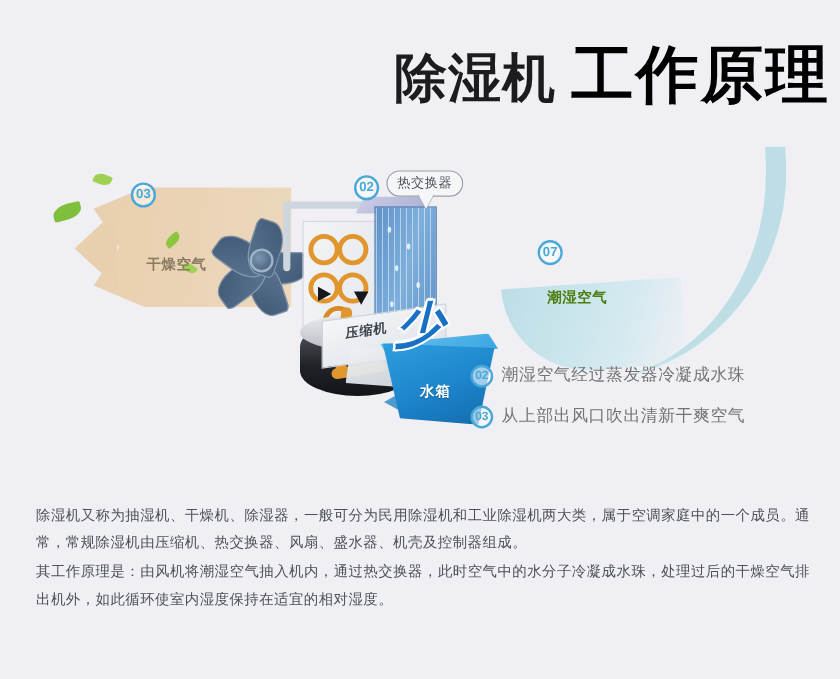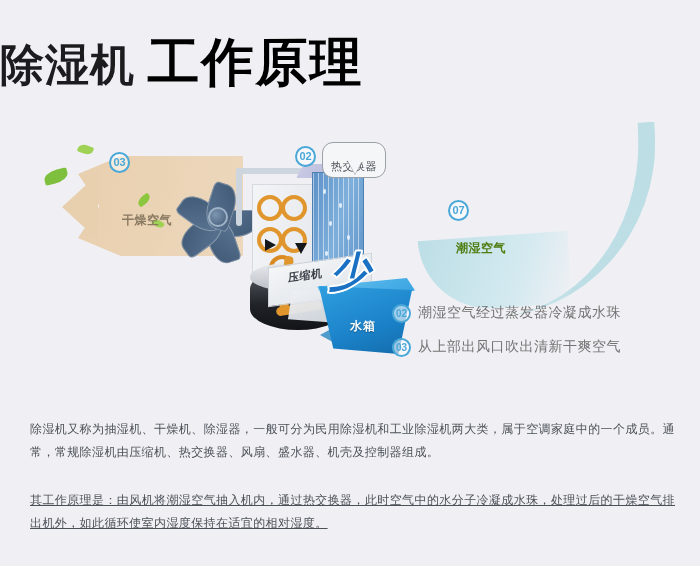--- a/index.html
+++ b/index.html
@@ -14,21 +14,21 @@
     background: #f0f0f4;
     font-family: "Liberation Sans", "DejaVu Sans", sans-serif;
     position: relative;
   }
 
   
   #title-block {
     position: absolute;
     left: 0; top: 28px;
     width: 692px;
-    text-align: left;
+    text-align: right;
     white-space: nowrap;
   }
   #title-part-1 {
     font-size: 44px;
     font-weight: bold;
     color: #1c1c1e;
     letter-spacing: 1px;
     vertical-align: baseline;
   }
   #title-part-2 {
@@ -306,21 +306,21 @@
     letter-spacing: .5px;
   }
   #label-dry-air   { left: 122px; top: 84px;  color:#8a7a62; }
   #label-humid-air { left: 456px; top: 112px; color:#4d7c0f; }
   #label-compressor{ left: 288px; top: 140px; color:#3b4048; font-size:11px; transform: skewY(-8deg); }
 
   
   #callout-hx {
     position: absolute;
     left: 322px; top: 14px;
-    padding: 16px 8px 3px;
+    padding: 2px 8px 3px;
     border: 1.5px solid #9aa0a8;
     border-radius: 11px;
     background: #f5f6f8;
     color: #4b5057;
     font-size: 11px;
     letter-spacing: .5px;
     white-space: nowrap;
   }
   #callout-hx-pointer {
     position: absolute;
@@ -392,21 +392,21 @@
     left: 30px; top: 418px;
     width: 645px;
   }
   .para {
     font-size: 12px;
     line-height: 23px;
     color: #4c5158;
     letter-spacing: .4px;
     text-align: justify;
   }
-  .para + .para { margin-top: 25px; text-decoration: underline; }
+  .para + .para { margin-top: 1px; }
 </style>
 </head>
 <body>
 
 <div id="title-block">
   <span id="title-part-1">除湿机</span>
   <span id="title-part-2">工作原理</span>
 </div>
 
 <div id="illustration">

